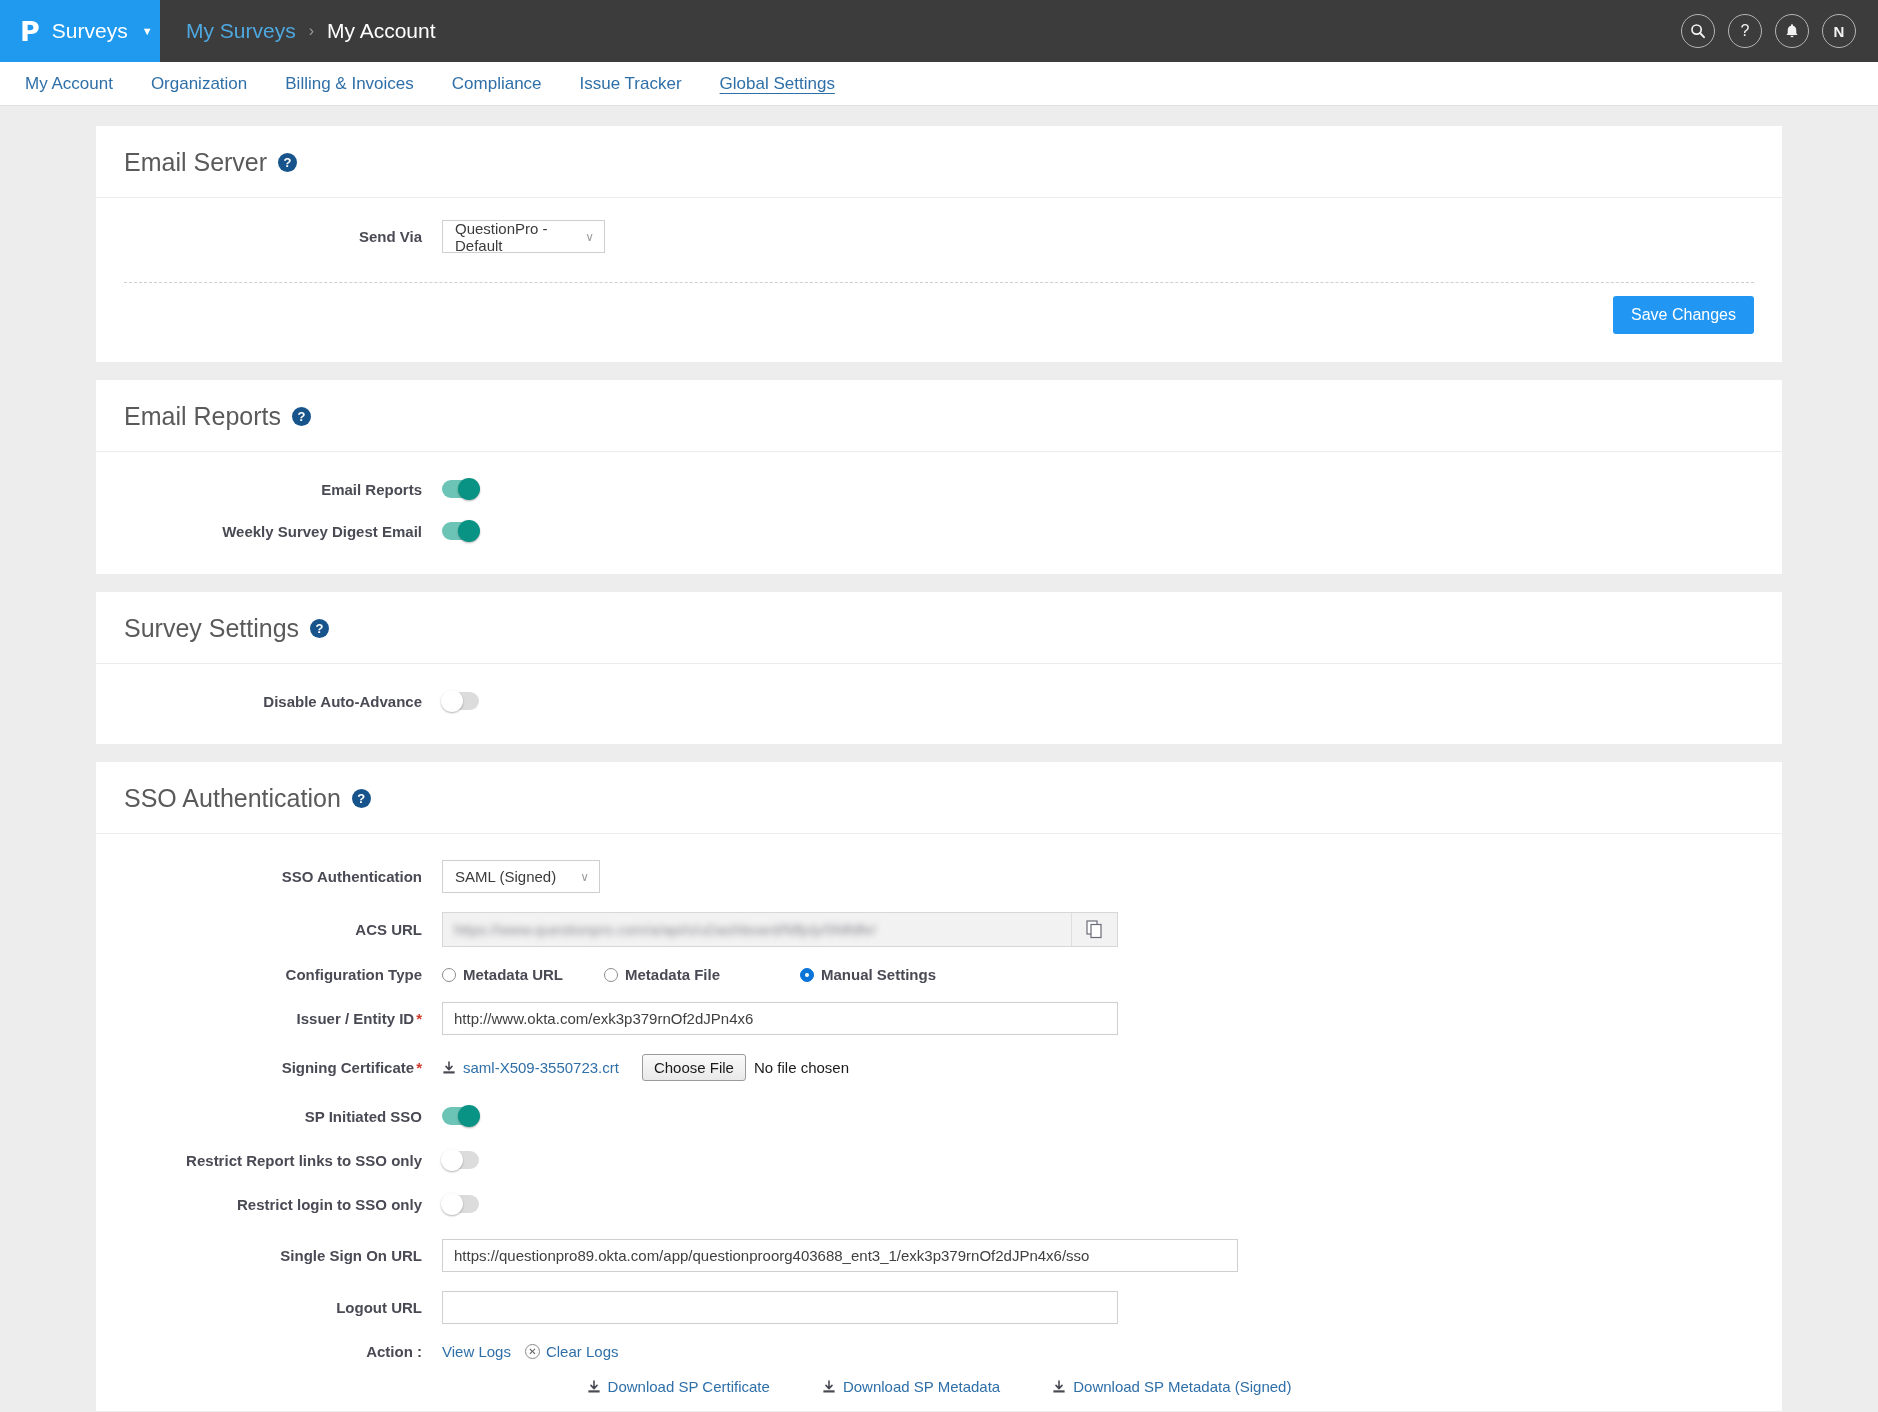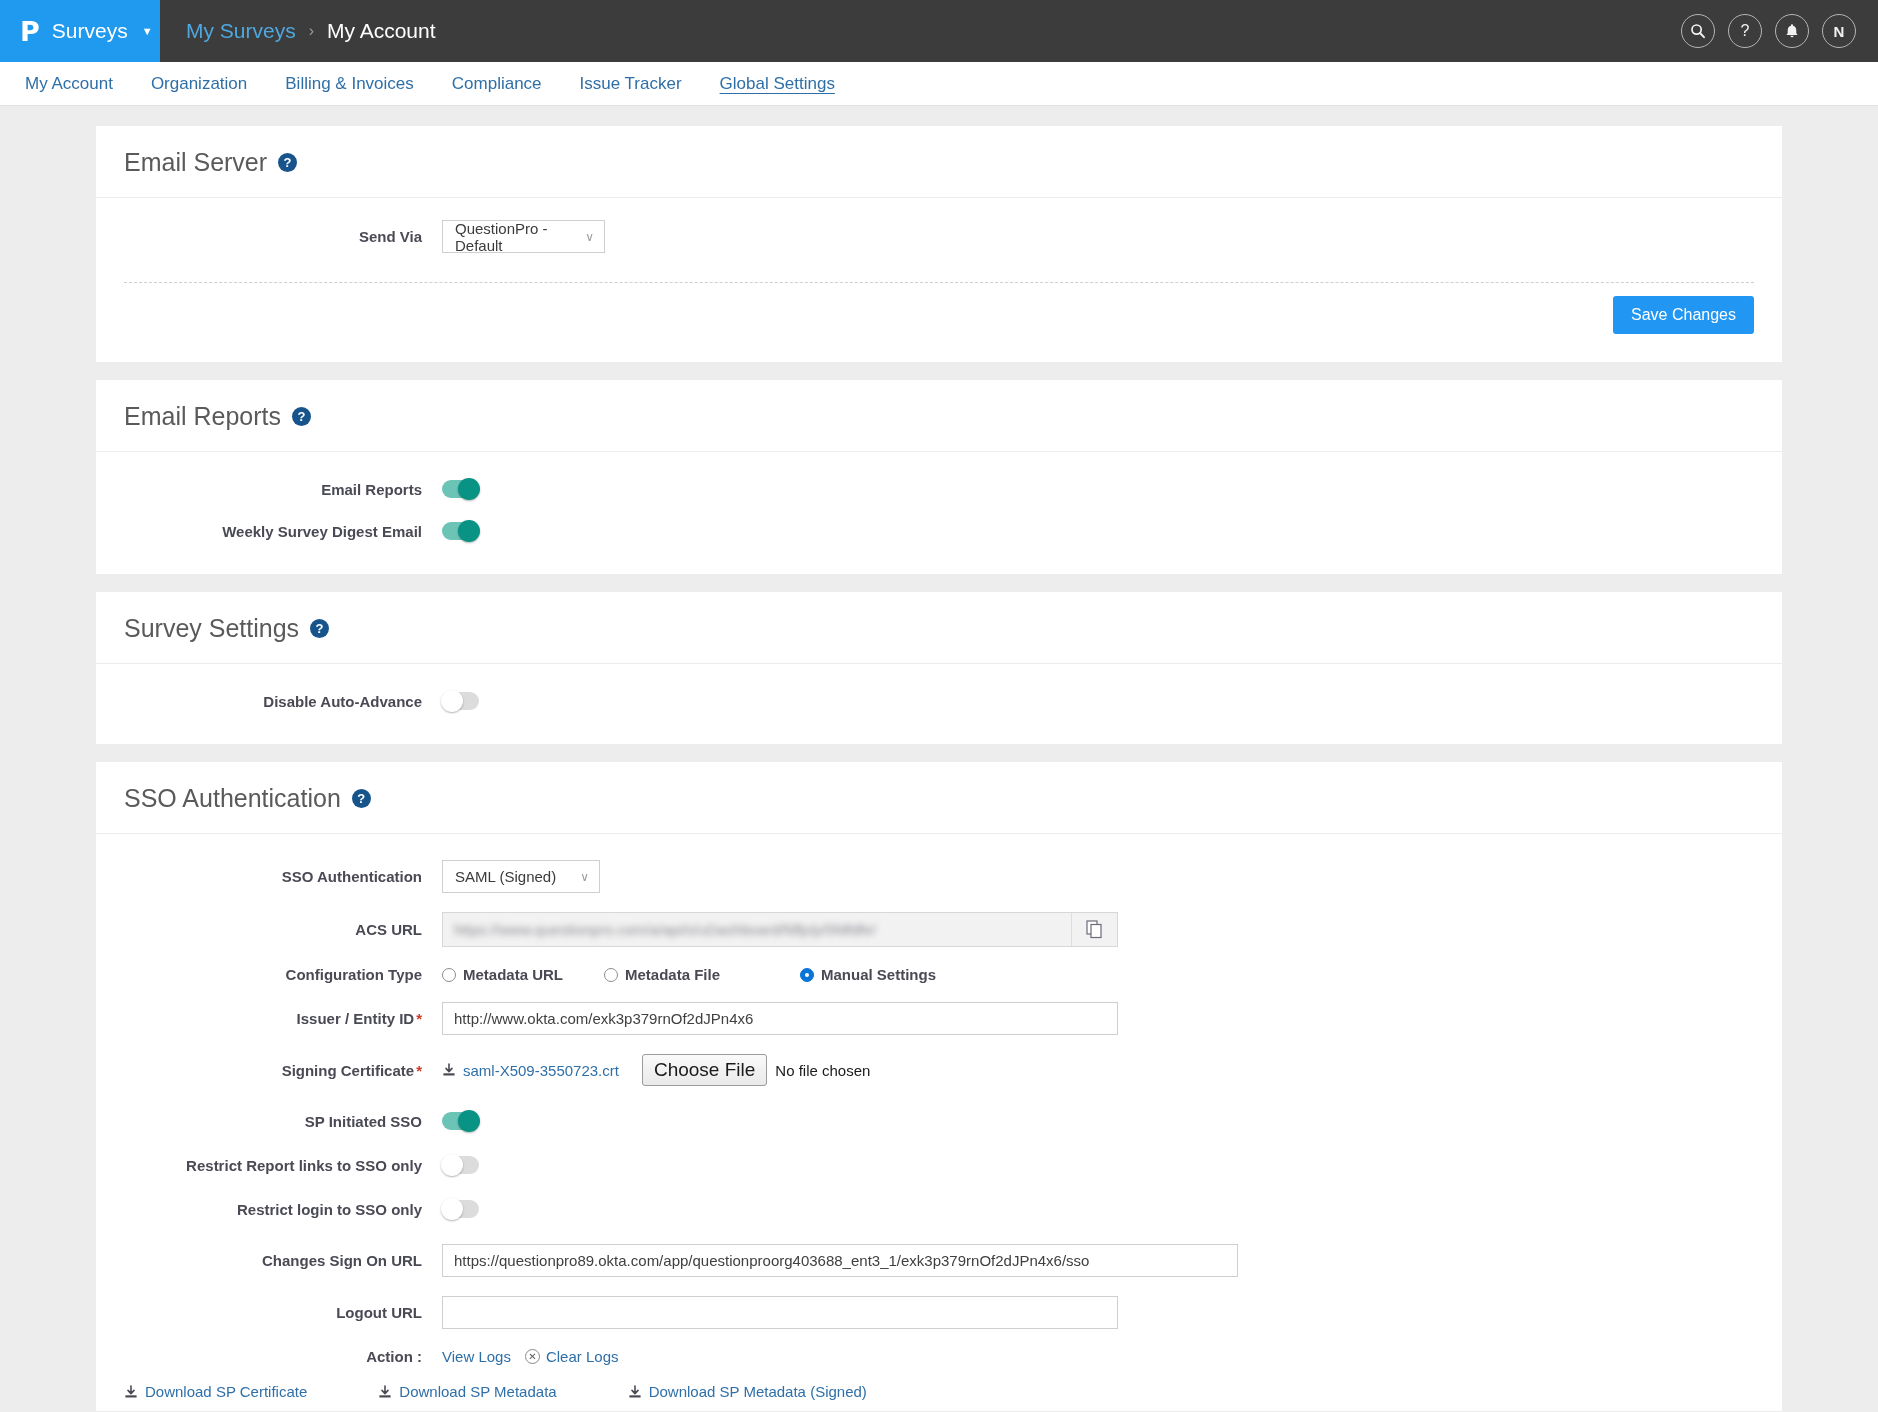--- a/index.html
+++ b/index.html
@@ -266,21 +266,21 @@
     font-size: 15px;
     cursor: pointer;
     display: inline-flex;
     align-items: center;
     gap: 7px;
   }
   .choose-file {
     border: 1px solid #9b9b9b;
     background: linear-gradient(#fafafa,#e9e9e9);
     border-radius: 3px;
-    font-size: 19px;
+    font-size: 15px;
     color: #1a1a1a;
     padding: 4px 11px;
     cursor: pointer;
     font-family: "Liberation Sans", sans-serif;
   }
   .no-file { font-size: 15px; color: #1a1a1a; margin-left: 8px; }
 
   
   .act-link { color: #2f6fa8; font-size: 15px; cursor: pointer; }
   .x-icon {
@@ -290,21 +290,22 @@
     color: #5c5c5c;
     font-size: 10px;
     display: inline-flex;
     align-items: center;
     justify-content: center;
     line-height: 1;
   }
 
   .dl-row {
     display: flex;
-    gap: 71px;
+    justify-content: center;
+    gap: 52px;
     padding: 14px 0 18px 0;
   }
   .dotted-sep {
     border-top: 1px dashed #cfcfcf;
     margin: 0 0 0 0;
   }
   .card-footer {
     padding: 13px 28px 28px 28px;
     display: flex;
     justify-content: flex-end;
@@ -515,21 +516,21 @@
       </div>
 
       <div class="row" style="margin-bottom:26px">
         <div class="row-label">Restrict login to SSO only</div>
         <div class="toggle off">
             <span class="knob"></span>
           </div>
       </div>
 
       <div class="row">
-        <div class="row-label">Changes Sign On URL</div>
+        <div class="row-label">Single Sign On URL</div>
         <div class="tinput" style="width:796px">https://questionpro89.okta.com/app/questionproorg403688_ent3_1/exk3p379rnOf2dJPn4x6/sso</div>
       </div>
 
       <div class="row">
         <div class="row-label">Logout URL</div>
         <div class="tinput" style="width:676px"></div>
       </div>
 
       <div class="row" style="margin-bottom:4px">
         <div class="row-label">Action :</div>

